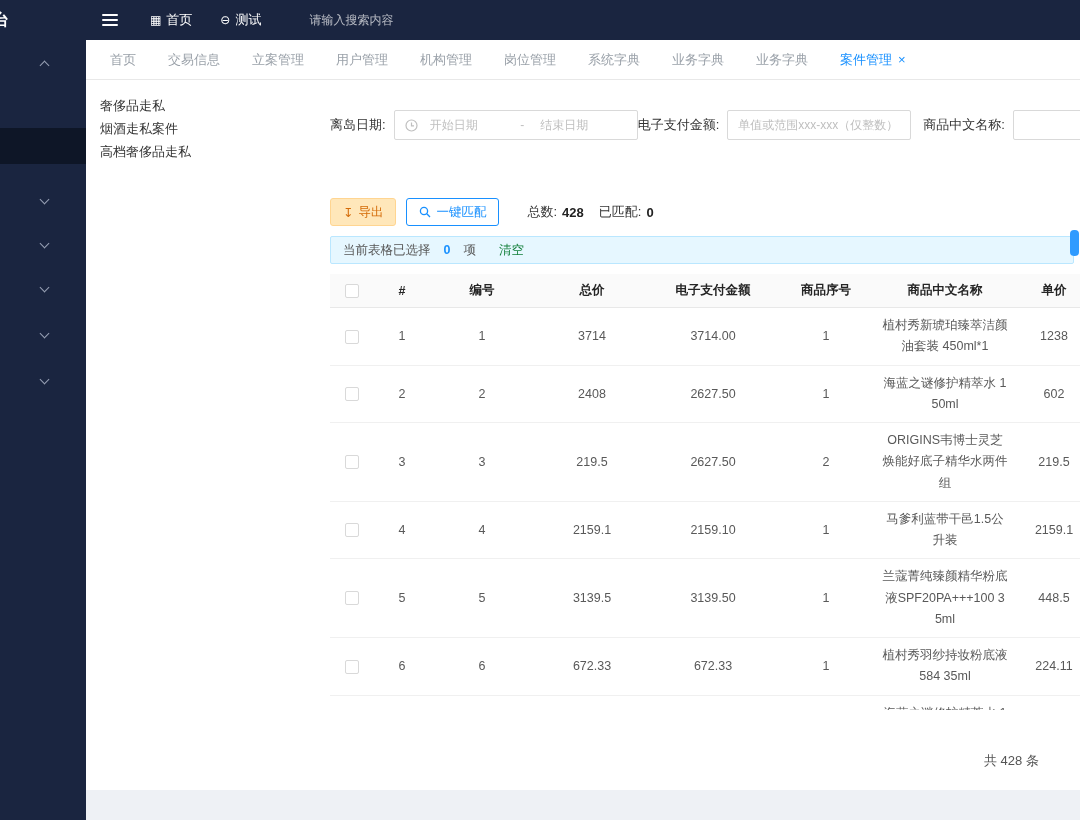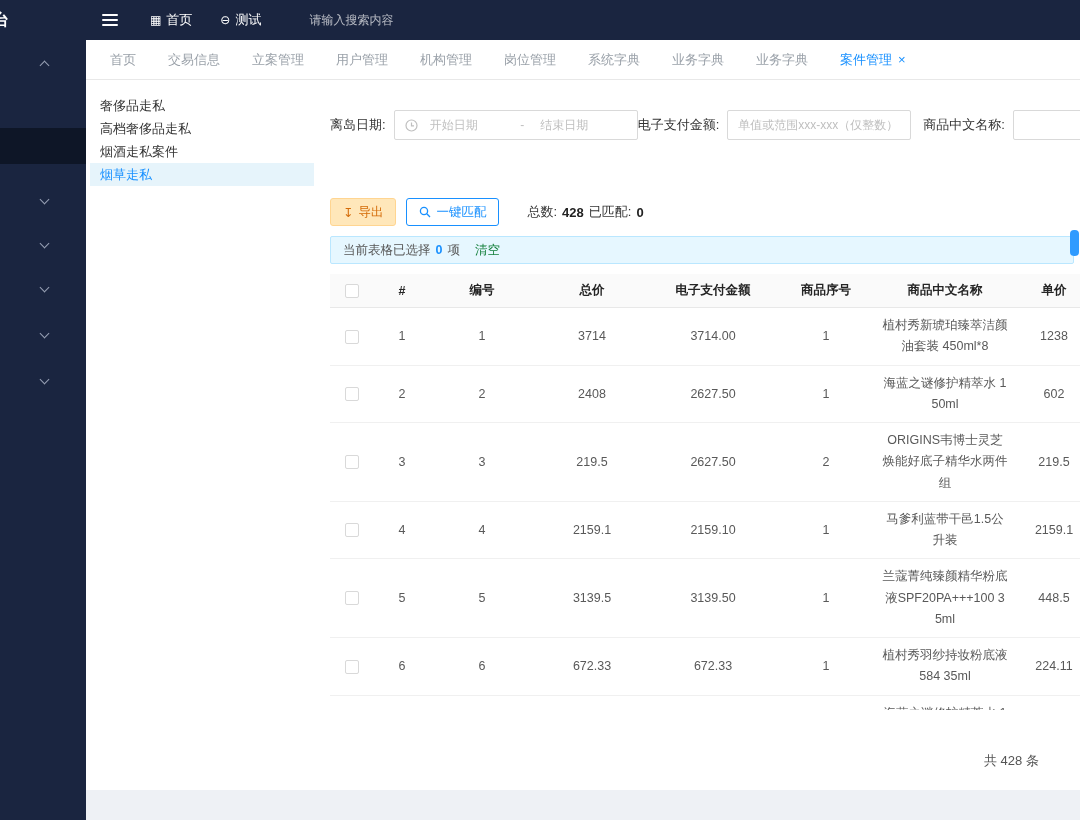--- a/index.html
+++ b/index.html
@@ -49,23 +49,23 @@
   .inputbox::placeholder{color:#bfbfbf}
   .inputbox.short{width:110px}
   .clock-icon,.mag-icon{flex:0 0 auto;display:block}
 
   .toolbar{position:absolute;left:244px;top:158px;height:28px;display:flex;align-items:center}
   .btn{height:28px;border-radius:3px;font-size:12.5px;display:flex;align-items:center;gap:5px;padding:0 12px;cursor:pointer;font-family:inherit}
   .btn.export{background:#ffe7ba;border:1px solid #ffd591;color:#d46b08}
   .btn.match{background:#fff;border:1px solid #1890ff;color:#1890ff;margin-left:10px}
   .summary{margin-left:28px;font-size:13px;color:#333;display:flex;gap:5px;align-items:center}
   .summary b{color:#222}
-  .summary .m2{}
-
-  .selectbar{position:absolute;left:244px;top:196px;width:744px;height:28px;background:#e6f7ff;border:1px solid #bae7ff;border-radius:2px;display:flex;align-items:center;gap:5px;padding-left:12px;font-size:12.5px;color:#555}
+  .summary .m2{margin-left:10px}
+
+  .selectbar{position:absolute;left:244px;top:196px;width:744px;height:28px;background:#e6f7ff;border:1px solid #bae7ff;border-radius:2px;display:flex;align-items:center;gap:13px;padding-left:12px;font-size:12.5px;color:#555}
   .selectbar b{color:#1890ff}
   .selectbar .clear{color:#15803d;margin-left:10px;cursor:pointer;text-decoration:none}
 
   .tablewrap{position:absolute;left:244px;top:234px;width:750px;height:436px;overflow:hidden}
   table{border-collapse:collapse;table-layout:fixed;width:764px}
   th,td{text-align:center;font-size:12.5px;border-bottom:1px solid #f0f0f0;padding:9px 4px;overflow:hidden}
   thead th{background:#fafafa;color:#252525;font-weight:bold;padding:8px 4px;border-bottom:1px solid #e8e8e8}
   td{color:#595959}
   thead th:nth-child(1){width:44px}
   thead th:nth-child(2){width:56px}
@@ -146,23 +146,22 @@
       </div>
       <div class="tab active">
         <span>案件管理</span>
         <span class="tclose">×</span>
       </div>
     </div>
 
   <div class="panel">
     <div class="cat-list">
         <div class="cat">奢侈品走私</div>
+        <div class="cat">烟酒走私案件</div>
         <div class="cat">高档奢侈品走私</div>
-        <div class="cat">烟酒走私案件</div>
-        <div class="cat sel">烟草走私</div>
       </div>
   </div>
 
   <div class="filters">
     <span class="flabel">离岛日期:</span>
     <div class="datebox">
       <svg class="clock-icon" width="13" height="13" viewBox="0 0 13 13">
         <circle cx="6.5" cy="6.5" r="5.5" fill="none" stroke="#bfbfbf" stroke-width="1.2"></circle>
         <path d="M6.5 3.4 V6.8 H9" fill="none" stroke="#bfbfbf" stroke-width="1.2"></path>
       </svg>
@@ -218,21 +217,21 @@
           </tr>
         </thead>
       <tbody>
           <tr>
             <td class="cbcol"><span class="checkbox"></span></td>
             <td>1</td>
             <td>1</td>
             <td>3714</td>
             <td>3714.00</td>
             <td>1</td>
-            <td class="namecol">植村秀新琥珀臻萃洁颜油套装 450ml*8</td>
+            <td class="namecol">植村秀新琥珀臻萃洁颜油套装 450ml*1</td>
             <td>1238</td>
           </tr>
           <tr>
             <td class="cbcol"><span class="checkbox"></span></td>
             <td>2</td>
             <td>2</td>
             <td>2408</td>
             <td>2627.50</td>
             <td>1</td>
             <td class="namecol">海蓝之谜修护精萃水 150ml</td>

